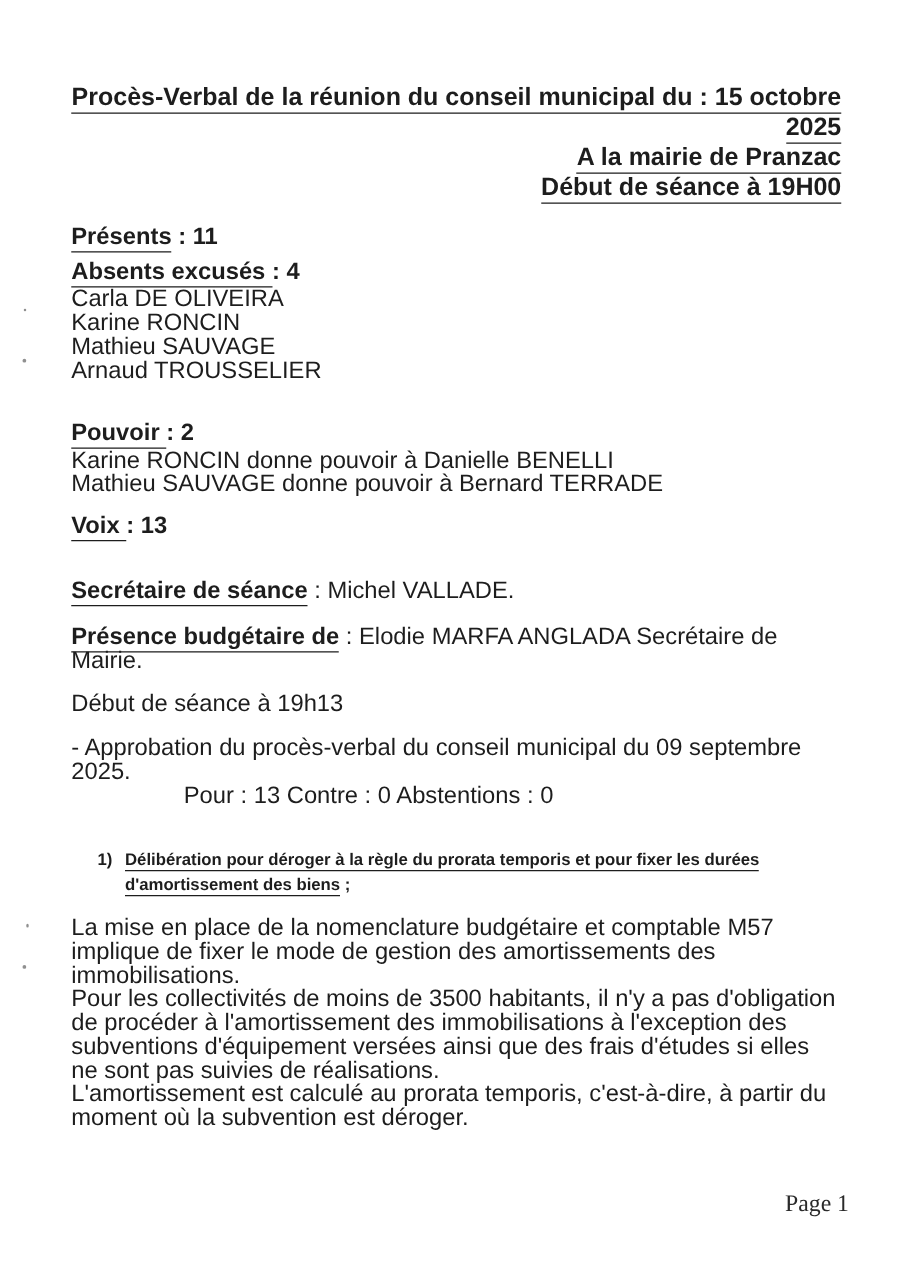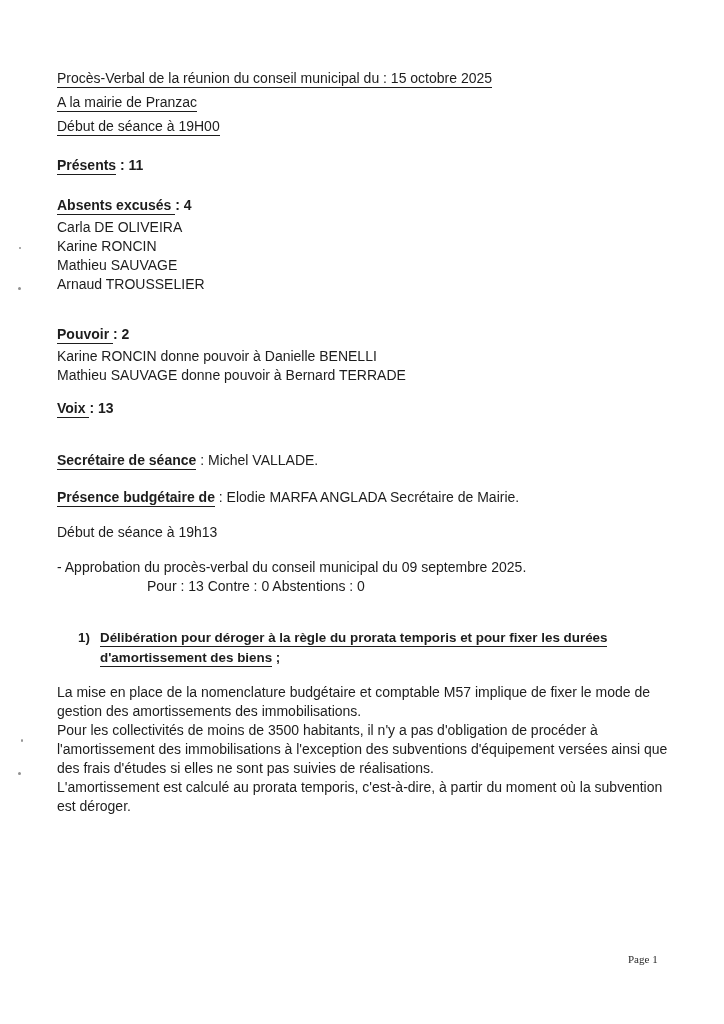--- a/index.html
+++ b/index.html
@@ -14,35 +14,35 @@
     overflow: hidden;
   }
   .content {
     position: absolute;
     left: 57px;
     top: 66px;
     width: 616px;
   }
   
   .title-block {
-    text-align: left;
-    font-weight: normal;
-    font-size: 14px;
+    text-align: right;
+    font-weight: bold;
+    font-size: 20px;
     line-height: 24px;
   }
   .u {
     border-bottom: 1.6px solid currentColor;
     padding-bottom: 1px;
   }
   
-  .body-size { font-size: 14px; line-height: 19px; }
+  .body-size { font-size: 19px; line-height: 19px; }
   .heading-line { font-weight: bold; }
   .section { margin: 0; }
   .mt-presents   { margin-top: 18px; }
-  .mt-absents    { margin-top: 21px;  }
+  .mt-absents    { margin-top: 9px;  }
   .mt-pouvoir    { margin-top: 31px; }
   .mt-voix       { margin-top: 14px; }
   .mt-secretaire { margin-top: 33px; }
   .mt-presence   { margin-top: 18px; }
   .mt-debut      { margin-top: 16px; }
   .mt-approb     { margin-top: 16px; }
   .mt-item1      { margin-top: 32px; }
   .mt-para       { margin-top: 15px; }
   .names-gap     { margin-top: 3px; }
   .vote-line     { padding-left: 90px; }
@@ -58,21 +58,21 @@
     position: absolute;
     left: 21px;
     top: 0;
   }
   p.para { margin: 0; }
   .footer-page {
     position: absolute;
     left: 628px;
     top: 953px;
     font-family: "Liberation Serif", "DejaVu Serif", serif;
-    font-size: 11px;
+    font-size: 19px;
     color: #2a2a2a;
   }
   
   .speck {
     position: absolute;
     width: 3px;
     height: 3px;
     border-radius: 50%;
     background: #555;
     opacity: 0.65;

